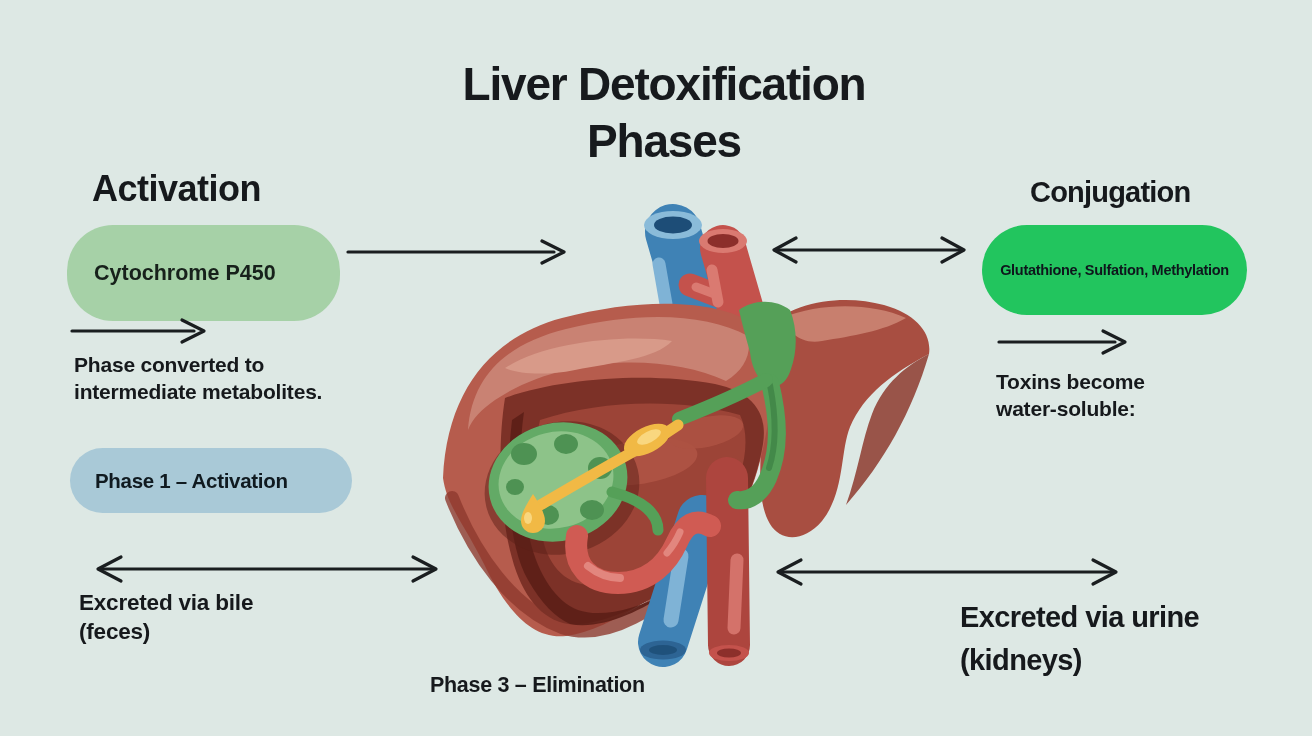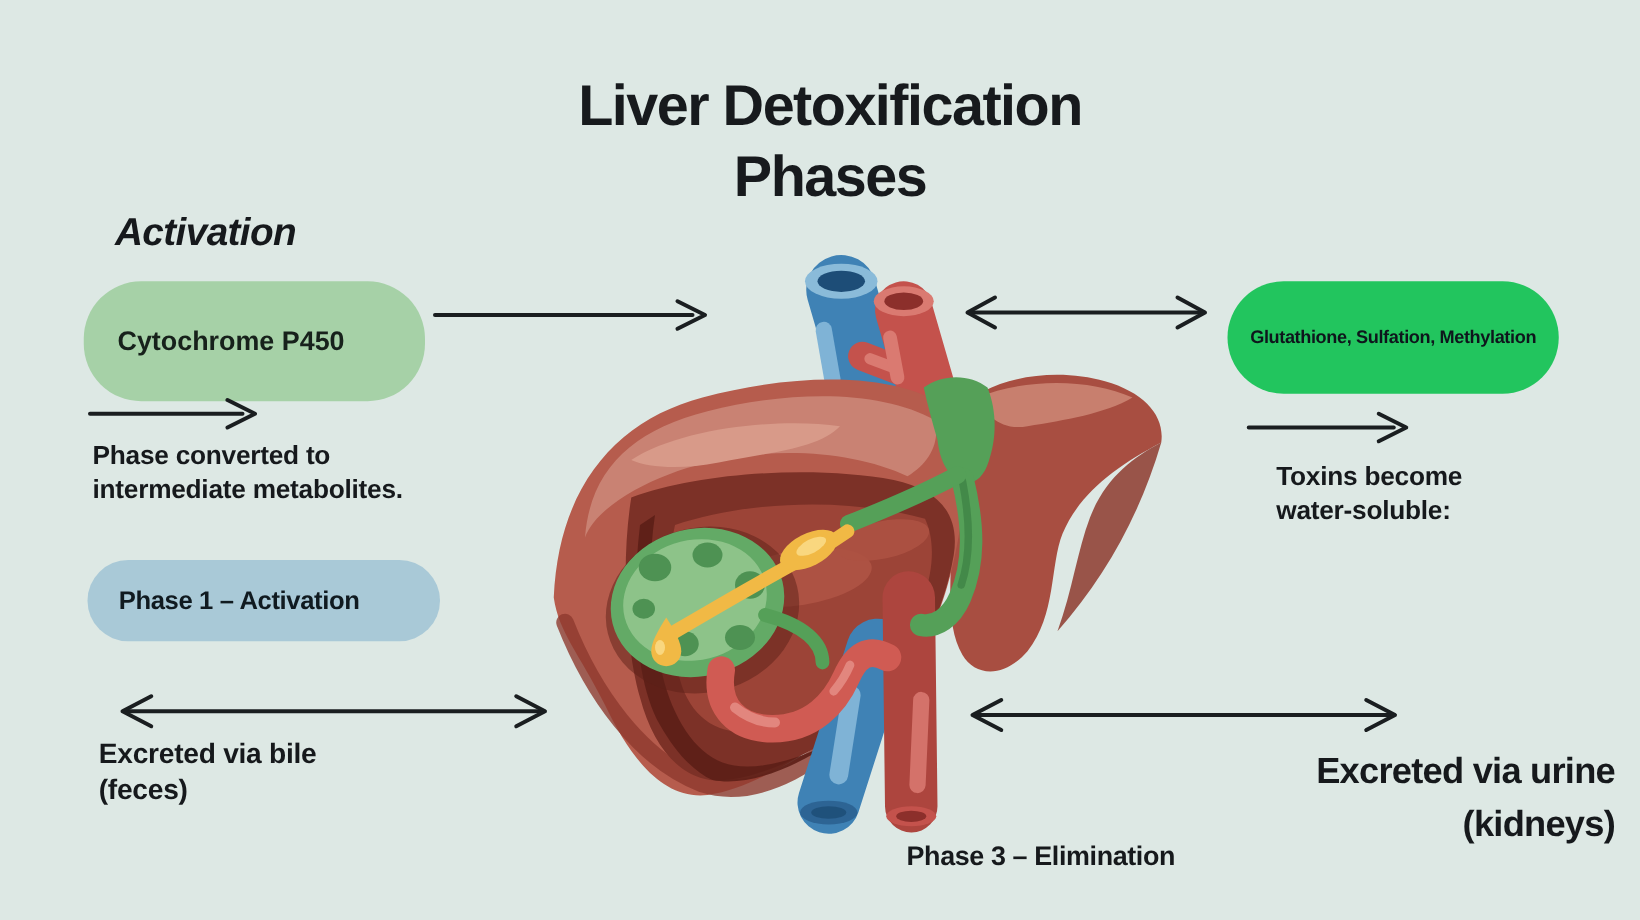--- a/index.html
+++ b/index.html
@@ -8,36 +8,36 @@
     background:#dde8e4;
     font-family:"Liberation Sans", sans-serif;
     color:#16191c;
   }
   .abs{position:absolute;}
   .title{
     left:0;right:0;top:56px;text-align:center;
     font-weight:700;font-size:46px;line-height:57px;letter-spacing:-1.2px;color:#171a1d;margin-left:16px;
   }
   .heading{font-weight:700;letter-spacing:-0.5px;}
-  .heading.l{left:92px;top:168px;font-size:31px;font-style:italic;}
+  .heading.l{left:92px;top:168px;font-size:36px;}
   .heading.r{left:1030px;top:176px;font-size:29px;letter-spacing:-0.8px;}
   .pill{
     display:flex;flex-direction:column;justify-content:center;
     font-weight:700;border-radius:46px;color:#17211b;
   }
   .pill.enzyme-l{left:67px;top:225px;width:246px;height:96px;background:#a6d1a7;padding-left:27px;font-size:21.5px;line-height:26px;}
   .pill.phase-l {left:70px;top:448px;width:257px;height:65px;background:#a9c9d7;align-items:flex-start;padding-left:25px;font-size:20.5px;letter-spacing:-0.3px;color:#101a20;}
   .pill.enzyme-r{left:982px;top:225px;width:265px;height:90px;background:#22c55e;align-items:center;padding-left:0;font-size:14.5px;letter-spacing:-0.3px;color:#0e161c;}
   .pill.phase-r {left:983px;top:448px;width:262px;height:87px;background:#8ec28d;align-items:flex-start;padding-left:22px;font-size:20.5px;letter-spacing:-0.3px;}
   .note{font-weight:700;font-size:21px;line-height:27px;letter-spacing:-0.2px;}
   .note.process-l{left:74px;top:351px;}
   .note.excrete-l{left:79px;top:588px;font-size:22.5px;line-height:29px;}
-  .note.process-r{left:996px;top:368px;margin-left:25px;}
-  .note.excrete-r{left:960px;top:596px;width:332px;text-align:right;font-size:29px;line-height:43px;letter-spacing:-0.6px;}
-  .note.phase3{left:430px;top:672px;width:510px;text-align:right;font-size:21.5px;letter-spacing:-0.3px;}
+  .note.process-r{left:996px;top:368px;}
+  .note.excrete-r{left:960px;top:596px;width:332px;text-align:left;font-size:29px;line-height:43px;letter-spacing:-0.6px;}
+  .note.phase3{left:430px;top:672px;width:510px;text-align:left;font-size:21.5px;letter-spacing:-0.3px;}
   .arrow-svg{display:block;}
 </style>
 </head>
 <body>
 
 <div class="canvas">
 
   <div class="abs title">
     <div>Liver Detoxification</div>
     <div>Phases</div>
@@ -67,20 +67,21 @@
     <line x1="8" y1="17" x2="340" y2="17" stroke="#1a1e20" stroke-width="3.2" stroke-linecap="round"></line>
     <polyline points="28,5 5,17 28,29" fill="none" stroke="#1a1e20" stroke-width="3.2" stroke-linecap="round" stroke-linejoin="round"></polyline>
     <polyline points="320,5 343,17 320,29" fill="none" stroke="#1a1e20" stroke-width="3.2" stroke-linecap="round" stroke-linejoin="round"></polyline>
   </svg>
 
   <div class="abs note excrete-l">
     <div>Excreted via bile</div>
     <div>(feces)</div>
   </div>
 
+  <div class="abs heading r">Conjugation</div>
 
   <div class="abs pill enzyme-r">
     <div>Glutathione, Sulfation, Methylation</div>
   </div>
 
   <svg class="abs arrow-svg" style="left:997px;top:327px" width="134" height="30" viewBox="0 0 134 30">
     <line x1="2" y1="15" x2="118" y2="15" stroke="#1a1e20" stroke-width="3.2" stroke-linecap="round"></line>
     <polyline points="106,4 128,15 106,26" fill="none" stroke="#1a1e20" stroke-width="3.2" stroke-linecap="round" stroke-linejoin="round"></polyline>
   </svg>
 

